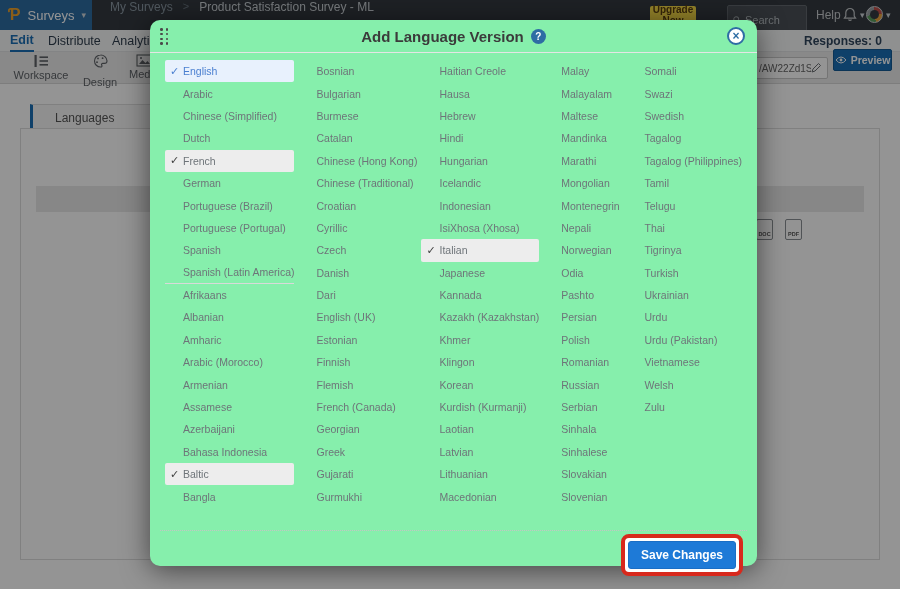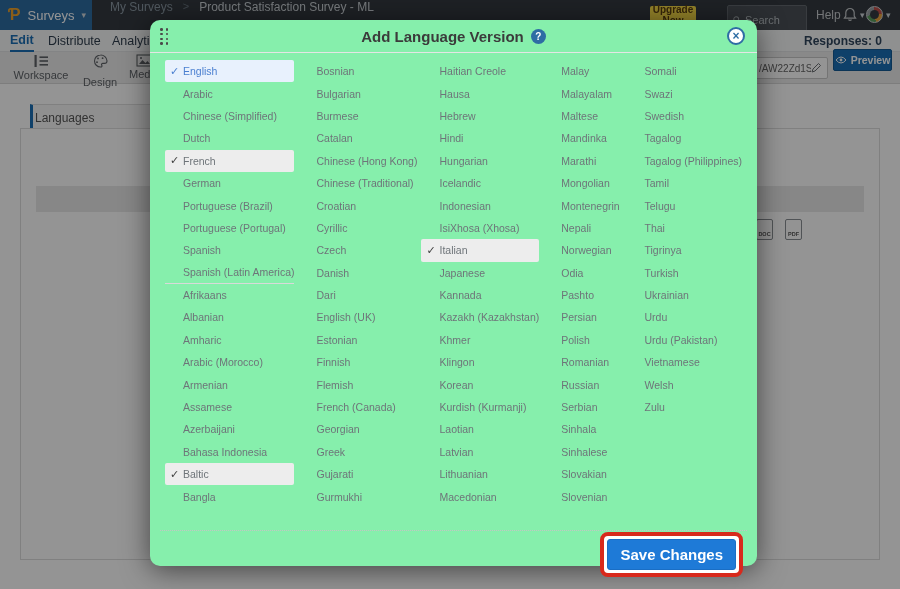--- a/index.html
+++ b/index.html
@@ -60,21 +60,21 @@
   .id-input { position:absolute; top:57px; left:754px; width:74px; height:22px; background:#ffffff;
               border:1px solid #c9c9c9; border-radius:2px; display:flex; align-items:center; padding:0 4px; }
   .id-input input { border:none; outline:none; width:52px; font-size:10px; color:#666; font-family:inherit; background:transparent; }
   .preview-btn { position:absolute; top:49px; left:833px; width:59px; height:22px; background:#1a6fb5;
                  border:1px solid #145a94; border-radius:2px; color:#fff; font-size:10.5px; font-weight:bold;
                  display:flex; align-items:center; justify-content:center; gap:4px; cursor:pointer; }
 
   
   .languages-tab { position:absolute; top:104px; left:30px; width:133px; height:28px; background:#f7f7f7;
                    border:1px solid #dddddd; border-left:3px solid #1a6fb5; display:flex; align-items:center;
-                   padding-left:2px; font-size:12px; color:#555; cursor:pointer; }
+                   padding-left:22px; font-size:12px; color:#555; cursor:pointer; }
   .content-box { position:absolute; top:128px; left:20px; width:860px; height:432px; background:#ffffff;
                  border:1px solid #dddddd; }
   .content-strip { position:absolute; top:57px; left:15px; right:15px; height:26px; background:#e9e9e9; }
   .file-icons { position:absolute; top:90px; left:735px; display:flex; gap:12px; }
   .file-ic { width:17px; height:21px; border:1px solid #8a8f94; border-radius:2px; background:#fdfdfd;
              display:flex; align-items:flex-end; justify-content:center; padding-bottom:2px;
              font-size:5.5px; font-weight:bold; color:#555; }
 
   
   .overlay { position:absolute; inset:0; background:rgba(0,0,0,0.42); z-index:10; }
@@ -103,21 +103,21 @@
   .lang-item.sel-gray { background:#ededed; }
   .lang-item.sel-blue { background:#e8f1fd; color:#4a7fd0; }
   .lang-item.sel-blue .check { color:#4a7fd0; }
   .lang-item.divider-below { border-bottom:1px solid #d9d9d9; border-radius:0; }
 
   .modal-footer { flex:none; height:36px; margin:0 10px; border-top:1px dotted #c4c4c4;
                   display:flex; justify-content:flex-end; align-items:center; }
   .save-annotation { border:4px solid #d8291c; border-radius:8px; padding:3px; background:#ffffff;
                      position:relative; top:6px; margin-right:4px; z-index:30; }
   .save-btn { background:#1e7ad7; border:1px solid #1a6ec5; border-radius:3px; color:#ffffff;
-              font-size:15px; font-weight:bold; padding:6px 12px; cursor:pointer; font-family:inherit; }
+              font-size:12px; font-weight:bold; padding:6px 12px; cursor:pointer; font-family:inherit; }
 
   svg { display:block; }
 </style>
 </head>
 <body>
 
 <div class="topbar">
   <div class="brand">
     <span class="logo-glyph">Ƥ</span>
     <span class="brand-label">Surveys</span>

